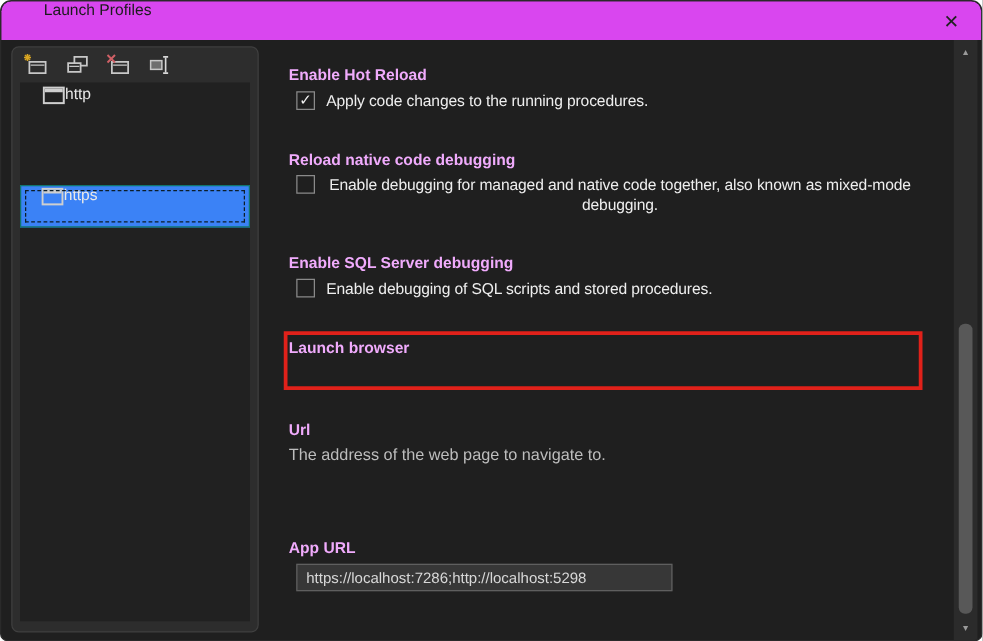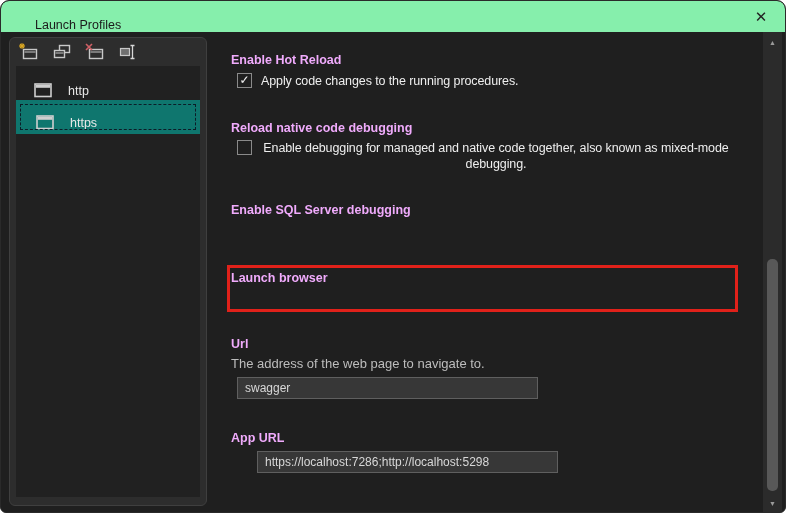--- a/index.html
+++ b/index.html
@@ -6,46 +6,46 @@
   *{box-sizing:border-box;}
   .window{
     position:relative;width:786px;height:513px;overflow:hidden;
     background:#1f1f1f;border:1px solid #2a2a2a;
     border-radius:9px 9px 6px 6px;
     font-family:"Liberation Sans",sans-serif;color:#e8e8e8;
   }
   
   .titlebar{
     position:absolute;left:0;top:0;width:100%;height:31px;
-    background:#86efac;color:#1b1b1b;display:flex;align-items:flex-end;
+    background:#d946ef;color:#1b1b1b;display:flex;align-items:flex-start;
     font-size:12.5px;padding-left:34px;border-radius:8px 8px 0 0;
   }
   .close-btn{
     margin-left:auto;width:48px;height:31px;display:flex;align-items:center;justify-content:center;
     font-size:15px;color:#222;cursor:default;
   }
   
   .side-panel{
     position:absolute;left:8px;top:36px;width:198px;height:469px;
     background:#2d2d2d;border:1px solid #3f3f3f;border-radius:6px;
   }
   .side-toolbar{
     position:absolute;left:8px;top:4px;height:24px;display:flex;align-items:center;gap:11px;
   }
   .tb-btn{width:22px;height:20px;display:flex;align-items:center;justify-content:center;}
   .profile-list{
     position:absolute;left:6px;right:6px;top:28px;bottom:8px;background:#212121;
   }
   .profile-item{
-    height:34px;display:flex;align-items:flex-end;gap:16px;padding-left:16px;
+    height:34px;display:flex;align-items:flex-start;gap:0;padding-left:16px;
     font-size:12.5px;color:#e8e8e8;position:relative;border:2px solid transparent;
   }
   .profile-item.selected{
-    background:#0f766e;border:4px solid #0f766e;
-    outline:1px dashed #0c1d28;outline-offset:-5px;
+    background:#3b82f6;border:1px solid #0f766e;
+    outline:1px dashed #0c1d28;outline-offset:-5px;margin-top:48px;
   }
   .pi-icon{width:18px;height:16px;flex:0 0 auto;display:flex;align-items:center;}
   
   .sec-heading{
     position:absolute;left:230px;font-size:12.5px;font-weight:bold;color:#f0abfc;white-space:nowrap;
   }
   .chk-row{
     position:absolute;left:236px;display:flex;gap:9px;align-items:flex-start;
     font-size:12.5px;color:#eeeeee;line-height:16px;
   }
@@ -178,30 +178,35 @@
 
   <div class="sec-heading" style="top:120px">Reload native code debugging</div>
   <div class="chk-row" style="top:139px">
     <span class="chk-box">
         <span></span>
       </span>
     <span class="chk-label wrap-470">Enable debugging for managed and native code together, also known as mixed-mode debugging.</span>
   </div>
 
   <div class="sec-heading" style="top:202px">Enable SQL Server debugging</div>
+  <div class="chk-row" style="top:222px">
+    <span class="chk-box">
+        <span></span>
+      </span>
+    <span class="chk-label">Enable debugging of SQL scripts and stored procedures.</span>
+  </div>
 
   <div class="highlight-box"></div>
   <div class="sec-heading" style="top:270px">Launch browser</div>
 
   <div class="sec-heading" style="top:336px">Url</div>
   <div class="field-desc" style="top:355px">The address of the web page to navigate to.</div>
-  <input class="text-input" style="top: 376px;" value="swagger">
 
   <div class="sec-heading" style="top:430px">App URL</div>
-  <input class="text-input" style="top: 450px; margin-left: 20px;" value="https://localhost:7286;http://localhost:5298">
+  <input class="text-input" style="top: 450px;" value="https://localhost:7286;http://localhost:5298">
 
   <div class="scrollbar">
     <div class="sb-arrow sb-up">
       <span>▲</span>
     </div>
     <div class="sb-thumb"></div>
     <div class="sb-arrow sb-down">
       <span>▼</span>
     </div>
   </div>

